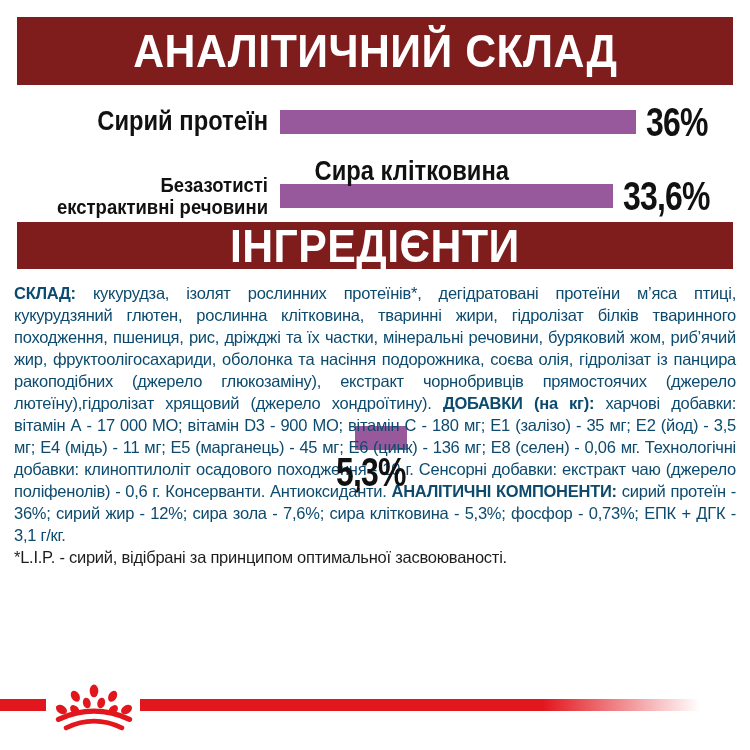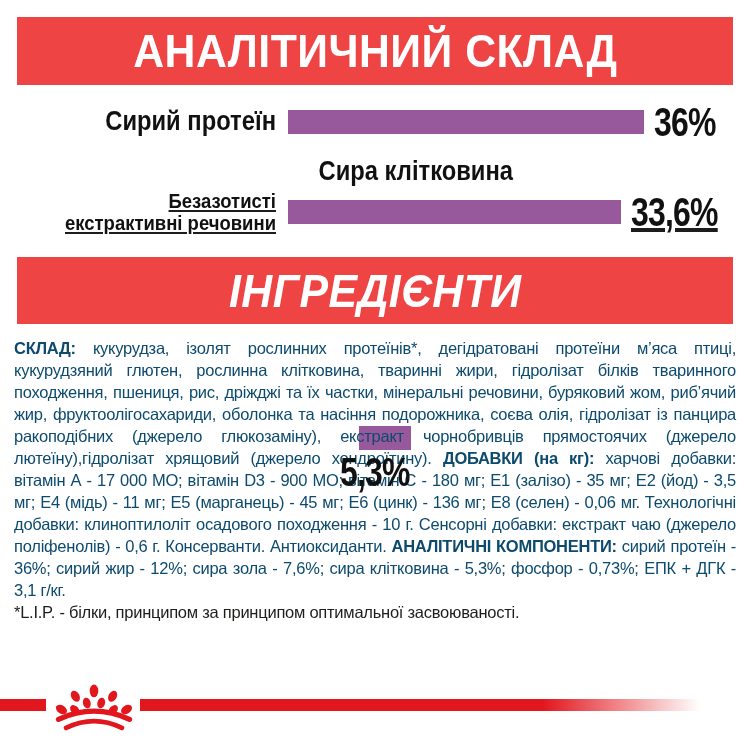--- a/index.html
+++ b/index.html
@@ -2,36 +2,36 @@
 <html><head>
 <meta charset="utf-8">
 <style>
   html,body{margin:0;padding:0;}
   body{
     width:750px;height:750px;overflow:hidden;position:relative;
     background:#ffffff;color:#1d1d1b;
     font-family:"Liberation Sans",sans-serif;
   }
   .banner{
-    margin:0 17px;height:68px;background:#ef4444;
+    margin:0 17px;height:68px;background:#7f1d1d;
     display:flex;align-items:center;justify-content:center;
   }
   .banner.first{margin-top:17px;}
-  .banner.second{height:67px;margin-top:33px;font-style:italic;}
+  .banner.second{height:47px;margin-top:14px;}
   .banner-text{
     color:#ffffff;font-weight:bold;font-size:46px;letter-spacing:0.5px;
     transform:scaleX(0.93);transform-origin:center center;white-space:nowrap;
   }
   
   .chart{margin:0;}
-  .chart-row{display:flex;align-items:center;height:24px;padding-left:8px;}
+  .chart-row{display:flex;align-items:center;height:24px;}
   .chart-row.r0{margin-top:25px;}
   .chart-row.r1{margin-top:24px;}
   .chart-row.r2{margin-top:24px;flex-direction:column;}
-  .chart-row.r3{margin-top:18px;text-decoration:underline;}
+  .chart-row.r3{margin-top:2px;}
   .chart-label{
     width:268px;flex:0 0 268px;text-align:right;
     font-weight:bold;font-size:27px;line-height:1.02;
     transform:scaleX(0.88);transform-origin:right center;
     white-space:pre-line;color:#111;
   }
   .chart-label.multiline{font-size:21px;line-height:1.05;}
   .chart-bar{height:24px;margin-left:12px;background:#97599c;flex:0 0 auto;}
   .chart-value{
     margin-left:10px;font-weight:bold;font-size:40px;letter-spacing:-1px;
@@ -82,21 +82,21 @@
       <div class="chart-bar" style="width: 333px; background: rgb(151, 89, 156);"></div>
       <div class="chart-value">33,6%</div>
     </div>
   </div>
 
 <div class="banner second">
   <span class="banner-text">ІНГРЕДІЄНТИ</span>
 </div>
 
 <p class="body-text"><b>СКЛАД: </b>кукурудза, ізолят рослинних протеїнів*, дегідратовані протеїни м’яса птиці, кукурудзяний глютен, рослинна клітковина, тваринні жири, гідролізат білків тваринного походження, пшениця, рис, дріжджі та їх частки, мінеральні речовини, буряковий жом, риб’ячий жир, фруктоолігосахариди, оболонка та насіння подорожника, соєва олія, гідролізат із панцира ракоподібних (джерело глюкозаміну), екстракт чорнобривців прямостоячих (джерело лютеїну),гідролізат хрящовий (джерело хондроїтину). <b>ДОБАВКИ (на кг): </b>харчові добавки: вітамін А - 17 000 МО; вітамін D3 - 900 МО; вітамін С - 180 мг; Е1 (залізо) - 35 мг; Е2 (йод) - 3,5 мг; Е4 (мідь) - 11 мг; Е5 (марганець) - 45 мг; Е6 (цинк) - 136 мг; Е8 (селен) - 0,06 мг. Технологічні добавки: клиноптилоліт осадового походження - 10 г. Сенсорні добавки: екстракт чаю (джерело поліфенолів) - 0,6 г. Консерванти. Антиоксиданти. <b>АНАЛІТИЧНІ КОМПОНЕНТИ: </b>сирий протеїн - 36%; сирий жир - 12%; сира зола - 7,6%; сира клітковина - 5,3%; фосфор - 0,73%; ЕПК + ДГК - 3,1 г/кг.</p>
-<p class="footnote">*L.I.P. - білки, принципом за принципом оптимальної засвоюваності.</p>
+<p class="footnote">*L.I.P. - сирий, відібрані за принципом оптимальної засвоюваності.</p>
 
 <div class="red-line-left"></div>
 <div class="red-line-right"></div>
 <svg class="crown" viewBox="0 0 100 62">
   <g fill="#e2171e">
     <ellipse cx="16.1" cy="38.8" rx="4.3" ry="6.2" transform="rotate(-58 16.1 38.8)"></ellipse>
     <ellipse cx="30.6" cy="25" rx="4.3" ry="6.2" transform="rotate(-29 30.6 25)"></ellipse>
     <ellipse cx="50" cy="19.5" rx="4.5" ry="6.6"></ellipse>
     <ellipse cx="69.4" cy="25" rx="4.3" ry="6.2" transform="rotate(29 69.4 25)"></ellipse>
     <ellipse cx="83.9" cy="38.8" rx="4.3" ry="6.2" transform="rotate(58 83.9 38.8)"></ellipse>

